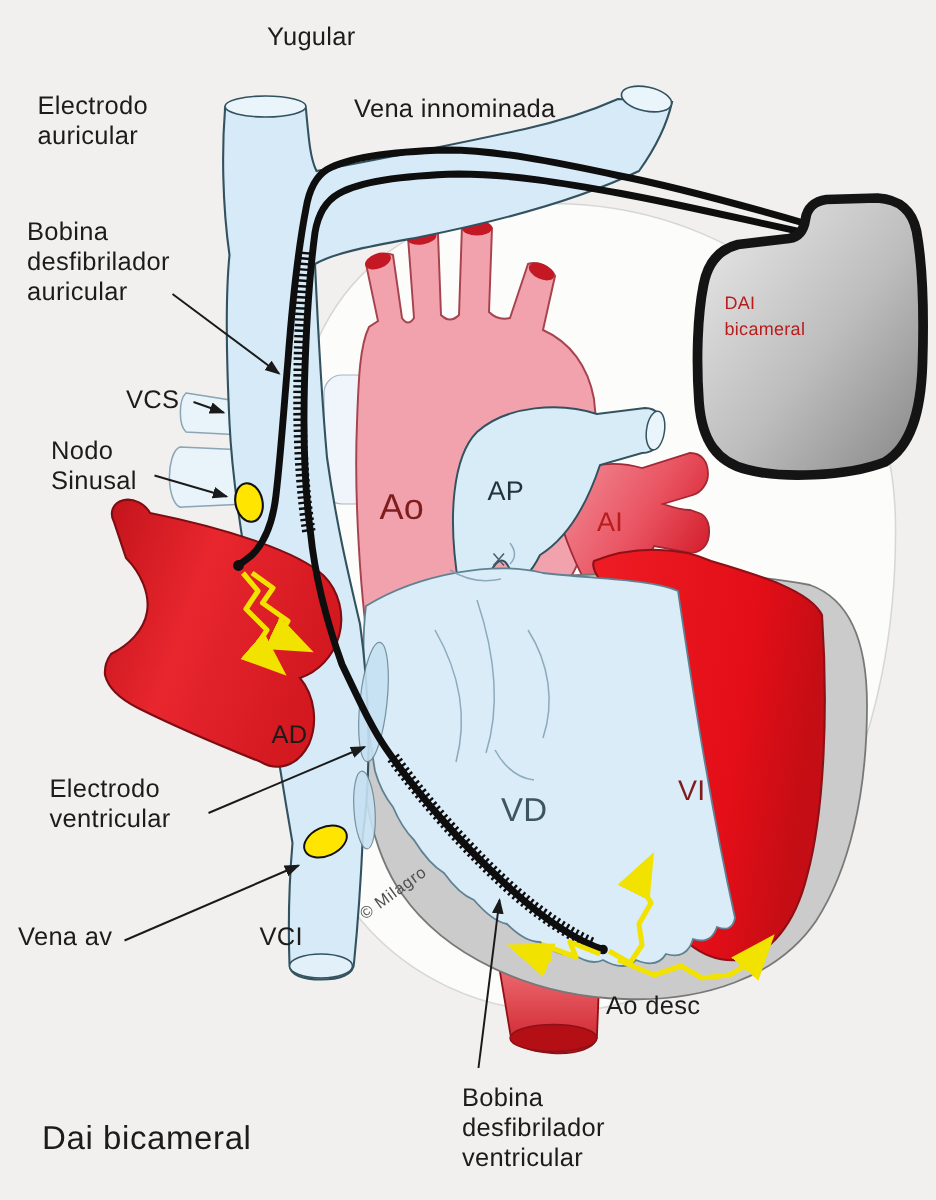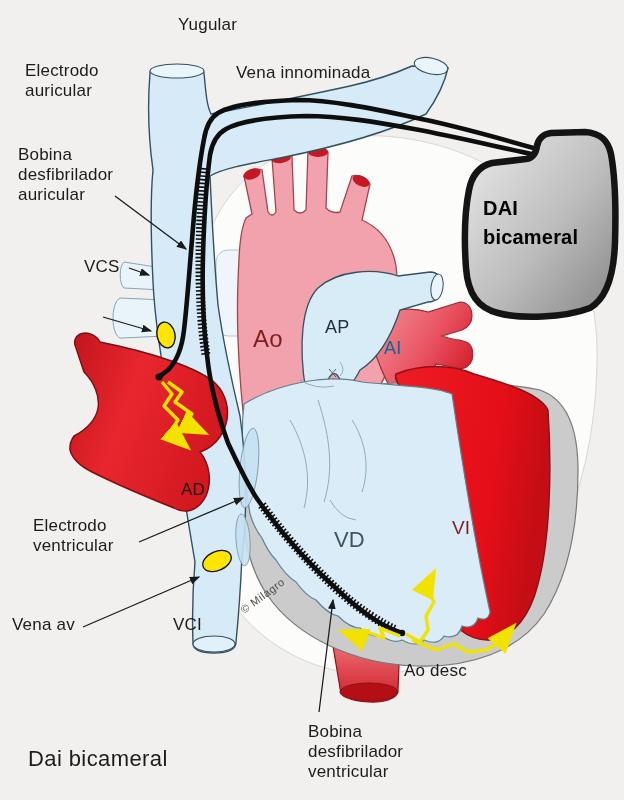--- a/index.html
+++ b/index.html
@@ -14,27 +14,27 @@
   #lbl-vena-innominada{left:236px;top:63px;}
   #lbl-bobina-auricular{left:18px;top:145px;}
   #lbl-vcs{left:84px;top:257px;}
   #lbl-nodo-sinusal{left:34px;top:291px;}
   #lbl-ad{left:181px;top:480px;}
   #lbl-electrodo-ventricular{left:33px;top:516px;}
   #lbl-nodo-av{left:12px;top:615px;}
   #lbl-vci{left:173px;top:615px;}
   #lbl-ao{left:253px;top:325px;font-size:24px;color:#7f1d1d;}
   #lbl-ap{left:325px;top:317px;font-size:18px;color:#22333b;}
-  #lbl-ai{left:384px;top:338px;font-size:18px;color:#0369a1;}
+  #lbl-ai{left:398px;top:338px;font-size:18px;color:#b91c1c;}
   #lbl-vd{left:334px;top:527px;font-size:22px;color:#3c5560;}
   #lbl-vi{left:452px;top:517px;font-size:19px;color:#7f1d1d;}
   #lbl-ao-desc{left:404px;top:661px;}
   #lbl-bobina-ventricular{left:308px;top:722px;}
   #lbl-dai-title{left:28px;top:746px;font-size:22px;letter-spacing:.4px;}
-  #lbl-device{left:483px;top:194px;font-size:20px;line-height:1.45;color:#000000;font-weight:bold;}
+  #lbl-device{left:483px;top:194px;font-size:12px;line-height:1.45;color:#b91c1c;}
   #lbl-watermark{left:238px;top:606px;font-size:11px;color:#4f4f4f;
       transform:rotate(-36deg);transform-origin:0 0;letter-spacing:.5px;}
 </style>
 </head>
 <body>
 
 <div id="stage">
 <svg width="624" height="800" viewBox="0 0 624 800">
   <defs>
     <marker id="karrow" markerWidth="9" markerHeight="7" refX="7" refY="3" orient="auto">
@@ -213,20 +213,22 @@
 </svg>
 
 <div class="lbl" id="lbl-yugular">Yugular</div>
 <div class="lbl" id="lbl-electrodo-auricular">Electrodo
 auricular</div>
 <div class="lbl" id="lbl-vena-innominada">Vena innominada</div>
 <div class="lbl" id="lbl-bobina-auricular">Bobina
 desfibrilador
 auricular</div>
 <div class="lbl" id="lbl-vcs">VCS</div>
+<div class="lbl" id="lbl-nodo-sinusal">Nodo
+Sinusal</div>
 <div class="lbl" id="lbl-ad">AD</div>
 <div class="lbl" id="lbl-electrodo-ventricular">Electrodo
 ventricular</div>
 <div class="lbl" id="lbl-nodo-av">Vena av</div>
 <div class="lbl" id="lbl-vci">VCI</div>
 <div class="lbl" id="lbl-ao">Ao</div>
 <div class="lbl" id="lbl-ap">AP</div>
 <div class="lbl" id="lbl-ai">AI</div>
 <div class="lbl" id="lbl-vd">VD</div>
 <div class="lbl" id="lbl-vi">VI</div>

